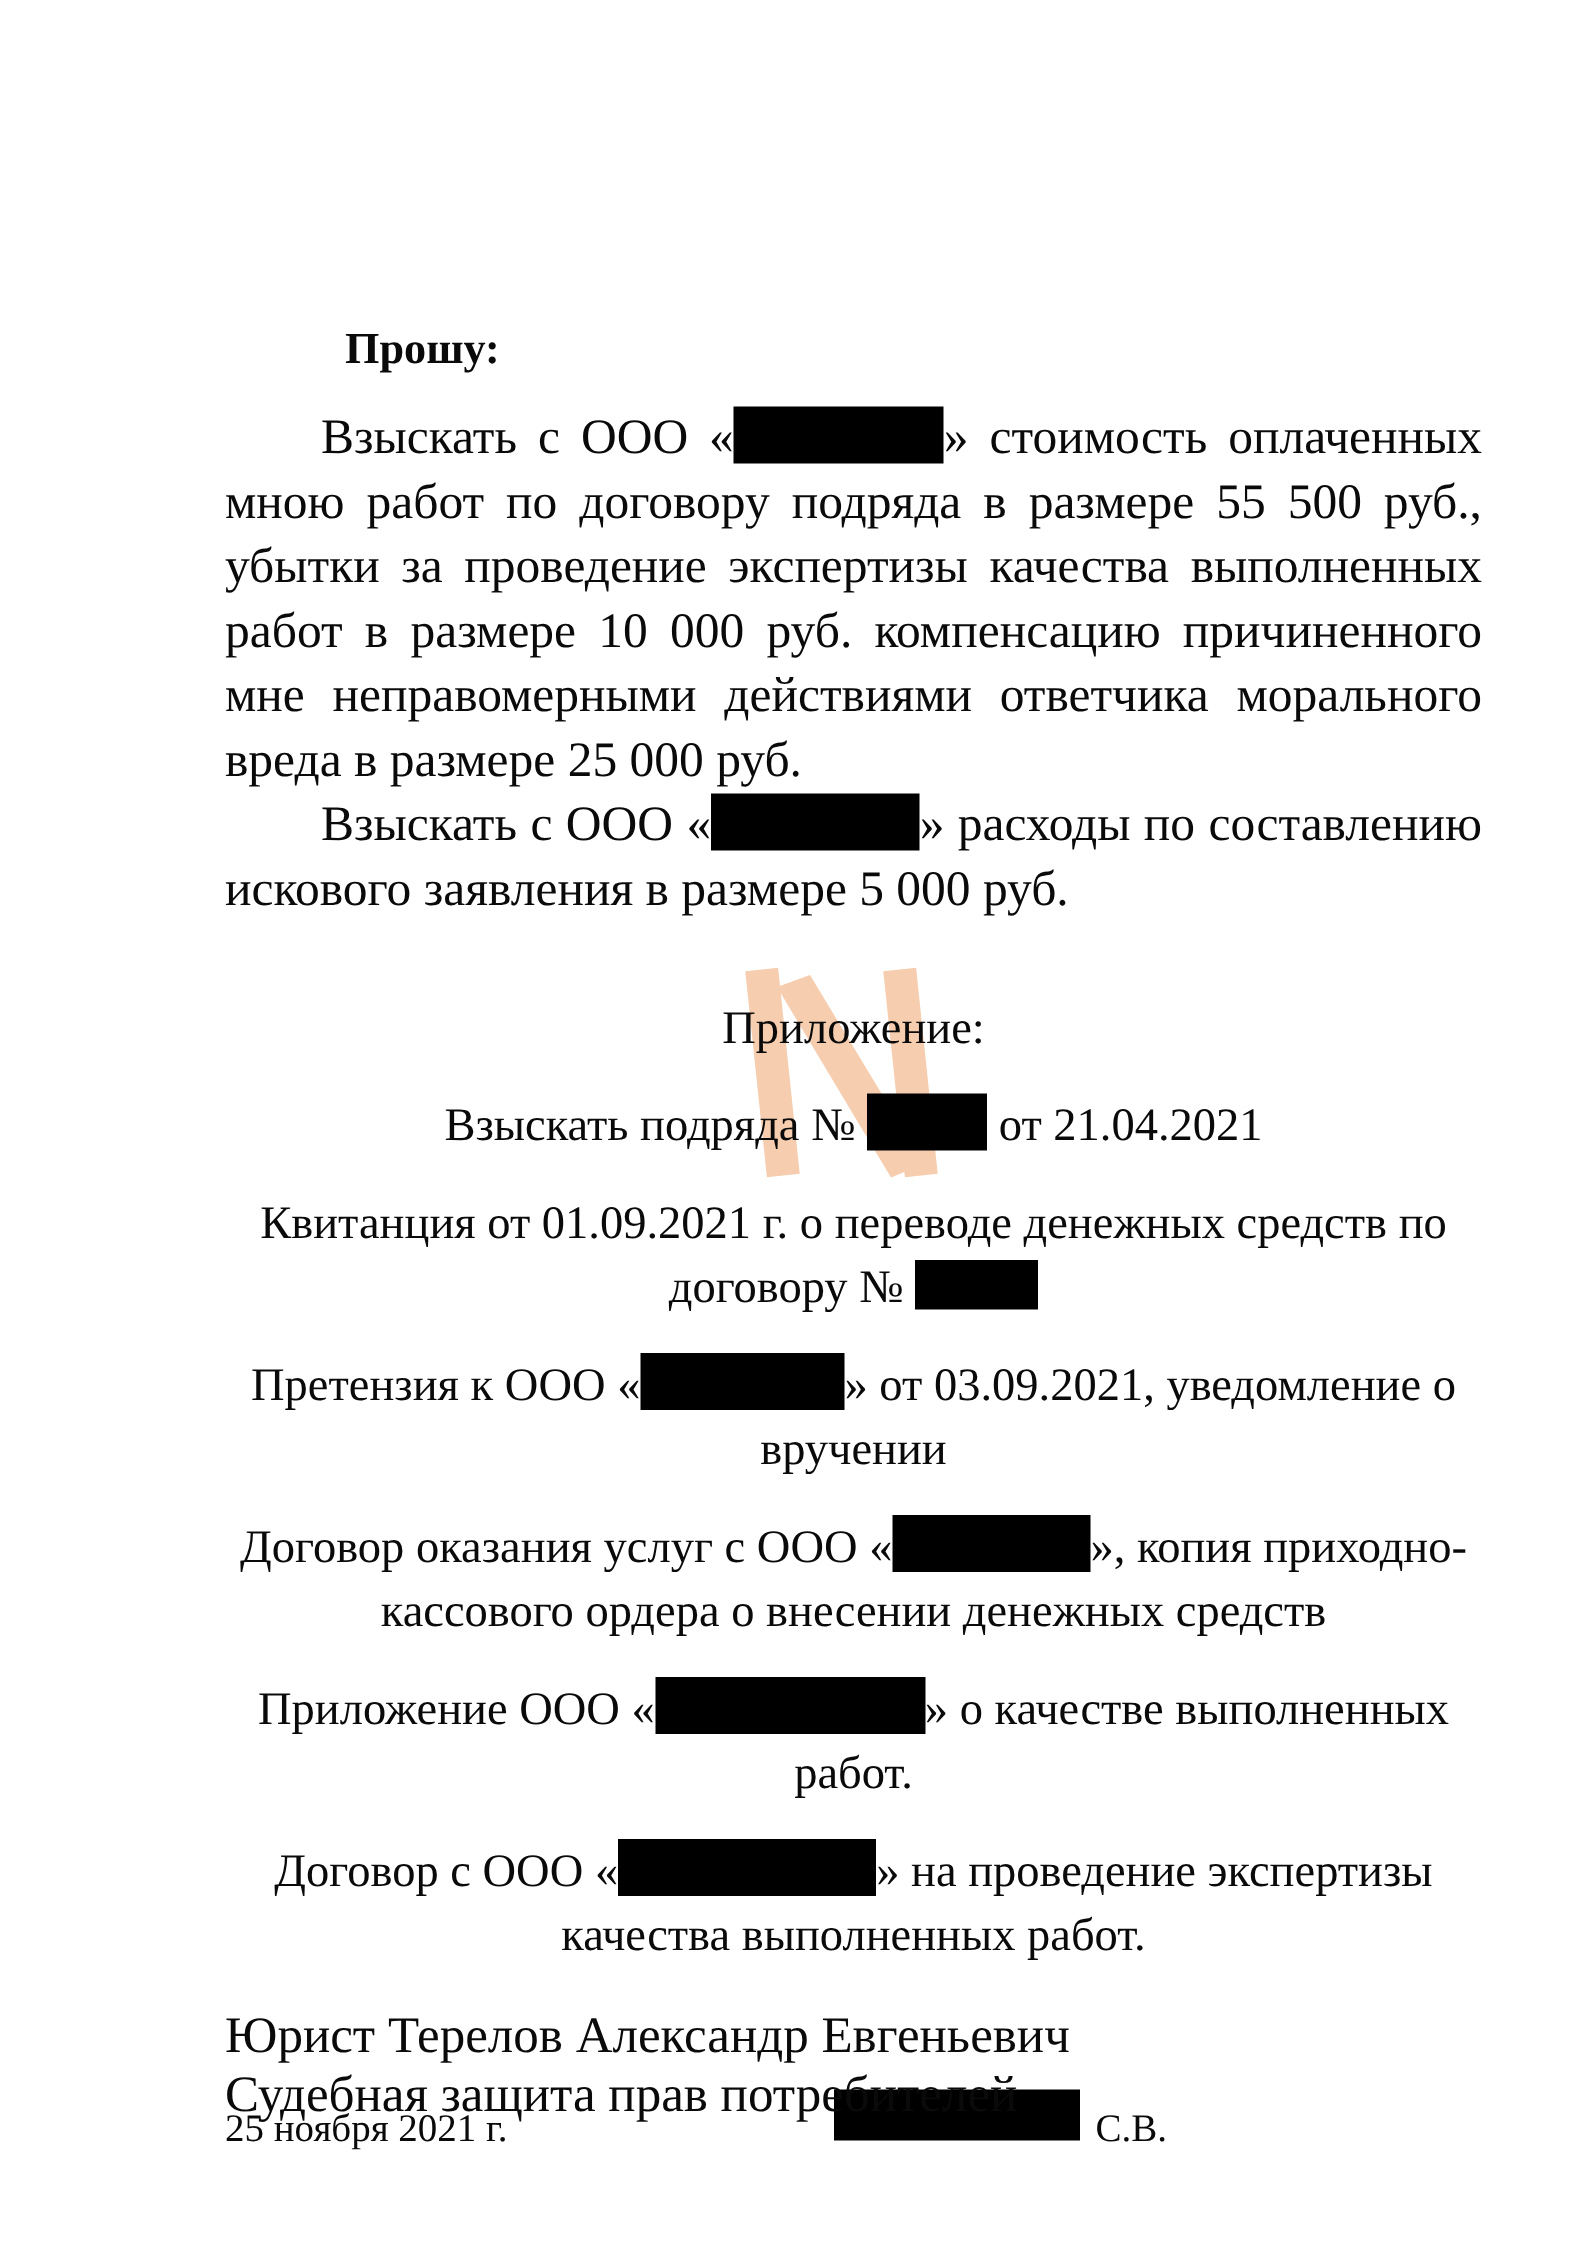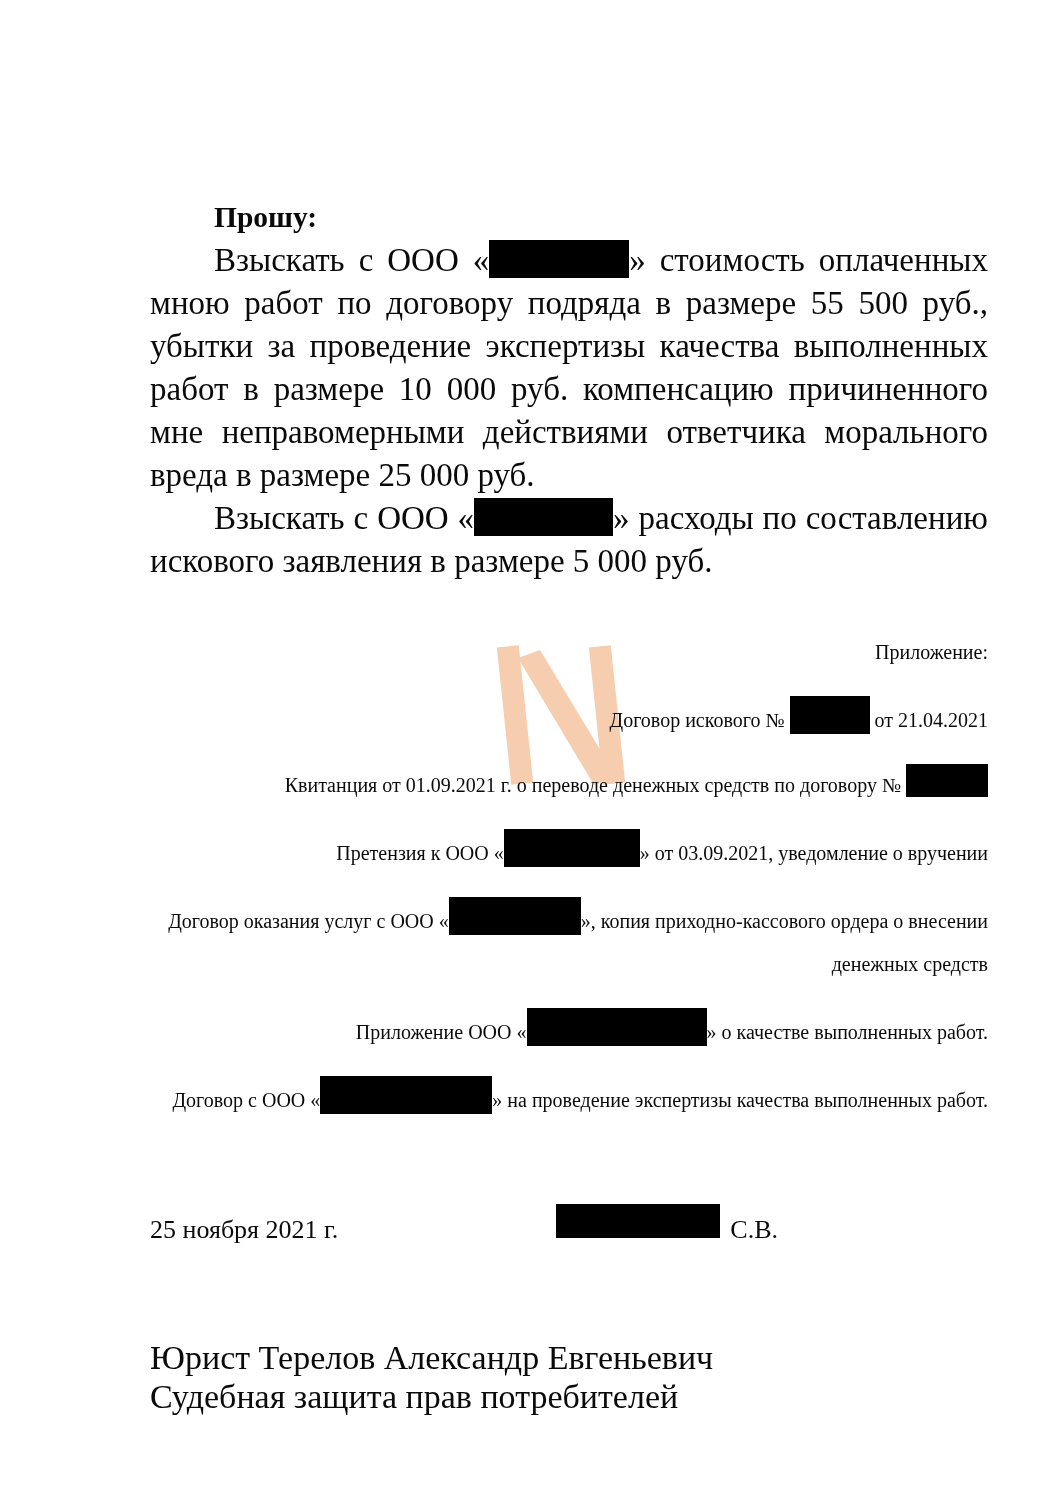--- a/index.html
+++ b/index.html
@@ -45,33 +45,33 @@
     line-height: 43px;
     margin: 0;
     text-align: justify;
     text-justify: inter-word;
   }
   .para.ind { text-indent: 64px; }
   .heading {
     font-size: 29.5px;
     line-height: 43px;
     font-weight: bold;
-    margin: 0;
+    margin: 16px;
     text-indent: 64px;
     text-align: left;
   }
 
   .block-gap-lg { height: 48px; }
   .block-gap-sm { height: 20px; }
 
   .att {
-    font-size: 20px;
+    font-size: 31px;
     line-height: 43px;
     margin: 0 0 22px 0;
-    text-align: right;
+    text-align: center;
   }
   .att:last-child { margin-bottom: 0; }
 
   
   .redact {
     display: inline-block;
     background: #000000;
     vertical-align: -7px;
     height: 38px;
     border-radius: 0;
@@ -134,21 +134,21 @@
     <p class="heading">Прошу:</p>
 
     <p class="para ind"><span>Взыскать с ООО «</span><span class="redact r-tall" style="width:140px"></span><span>» стоимость оплаченных мною работ по договору подряда в размере 55 500 руб., убытки за проведение экспертизы качества выполненных работ в размере 10 000 руб. компенсацию причиненного мне неправомерными действиями ответчика морального вреда в размере 25 000 руб.</span></p>
 
     <p class="para ind"><span>Взыскать с ООО «</span><span class="redact r-tall" style="width:139px"></span><span>» расходы по составлению искового заявления в размере 5 000 руб.</span></p>
 
     <div class="block-gap-lg"></div>
 
     <p class="att">Приложение:</p>
 
-    <p class="att"><span>Договор искового № </span><span class="redact r-tall" style="width:80px"></span><span> от 21.04.2021</span></p>
+    <p class="att"><span>Взыскать подряда № </span><span class="redact r-tall" style="width:80px"></span><span> от 21.04.2021</span></p>
 
     <p class="att"><span>Квитанция от 01.09.2021 г. о переводе денежных средств по договору № </span><span class="redact r-short" style="width:82px"></span><span></span></p>
 
     <p class="att"><span>Претензия к ООО «</span><span class="redact r-tall" style="width:136px"></span><span>» от 03.09.2021, уведомление о вручении</span></p>
 
     <p class="att"><span>Договор оказания услуг с ООО «</span><span class="redact r-tall" style="width:132px"></span><span>», копия приходно-кассового ордера о внесении денежных средств</span></p>
 
     <p class="att"><span>Приложение ООО «</span><span class="redact r-tall" style="width:180px"></span><span>» о качестве выполненных работ.</span></p>
 
     <p class="att"><span>Договор с ООО «</span><span class="redact r-tall" style="width:172px"></span><span>» на проведение экспертизы качества выполненных работ.</span></p>

